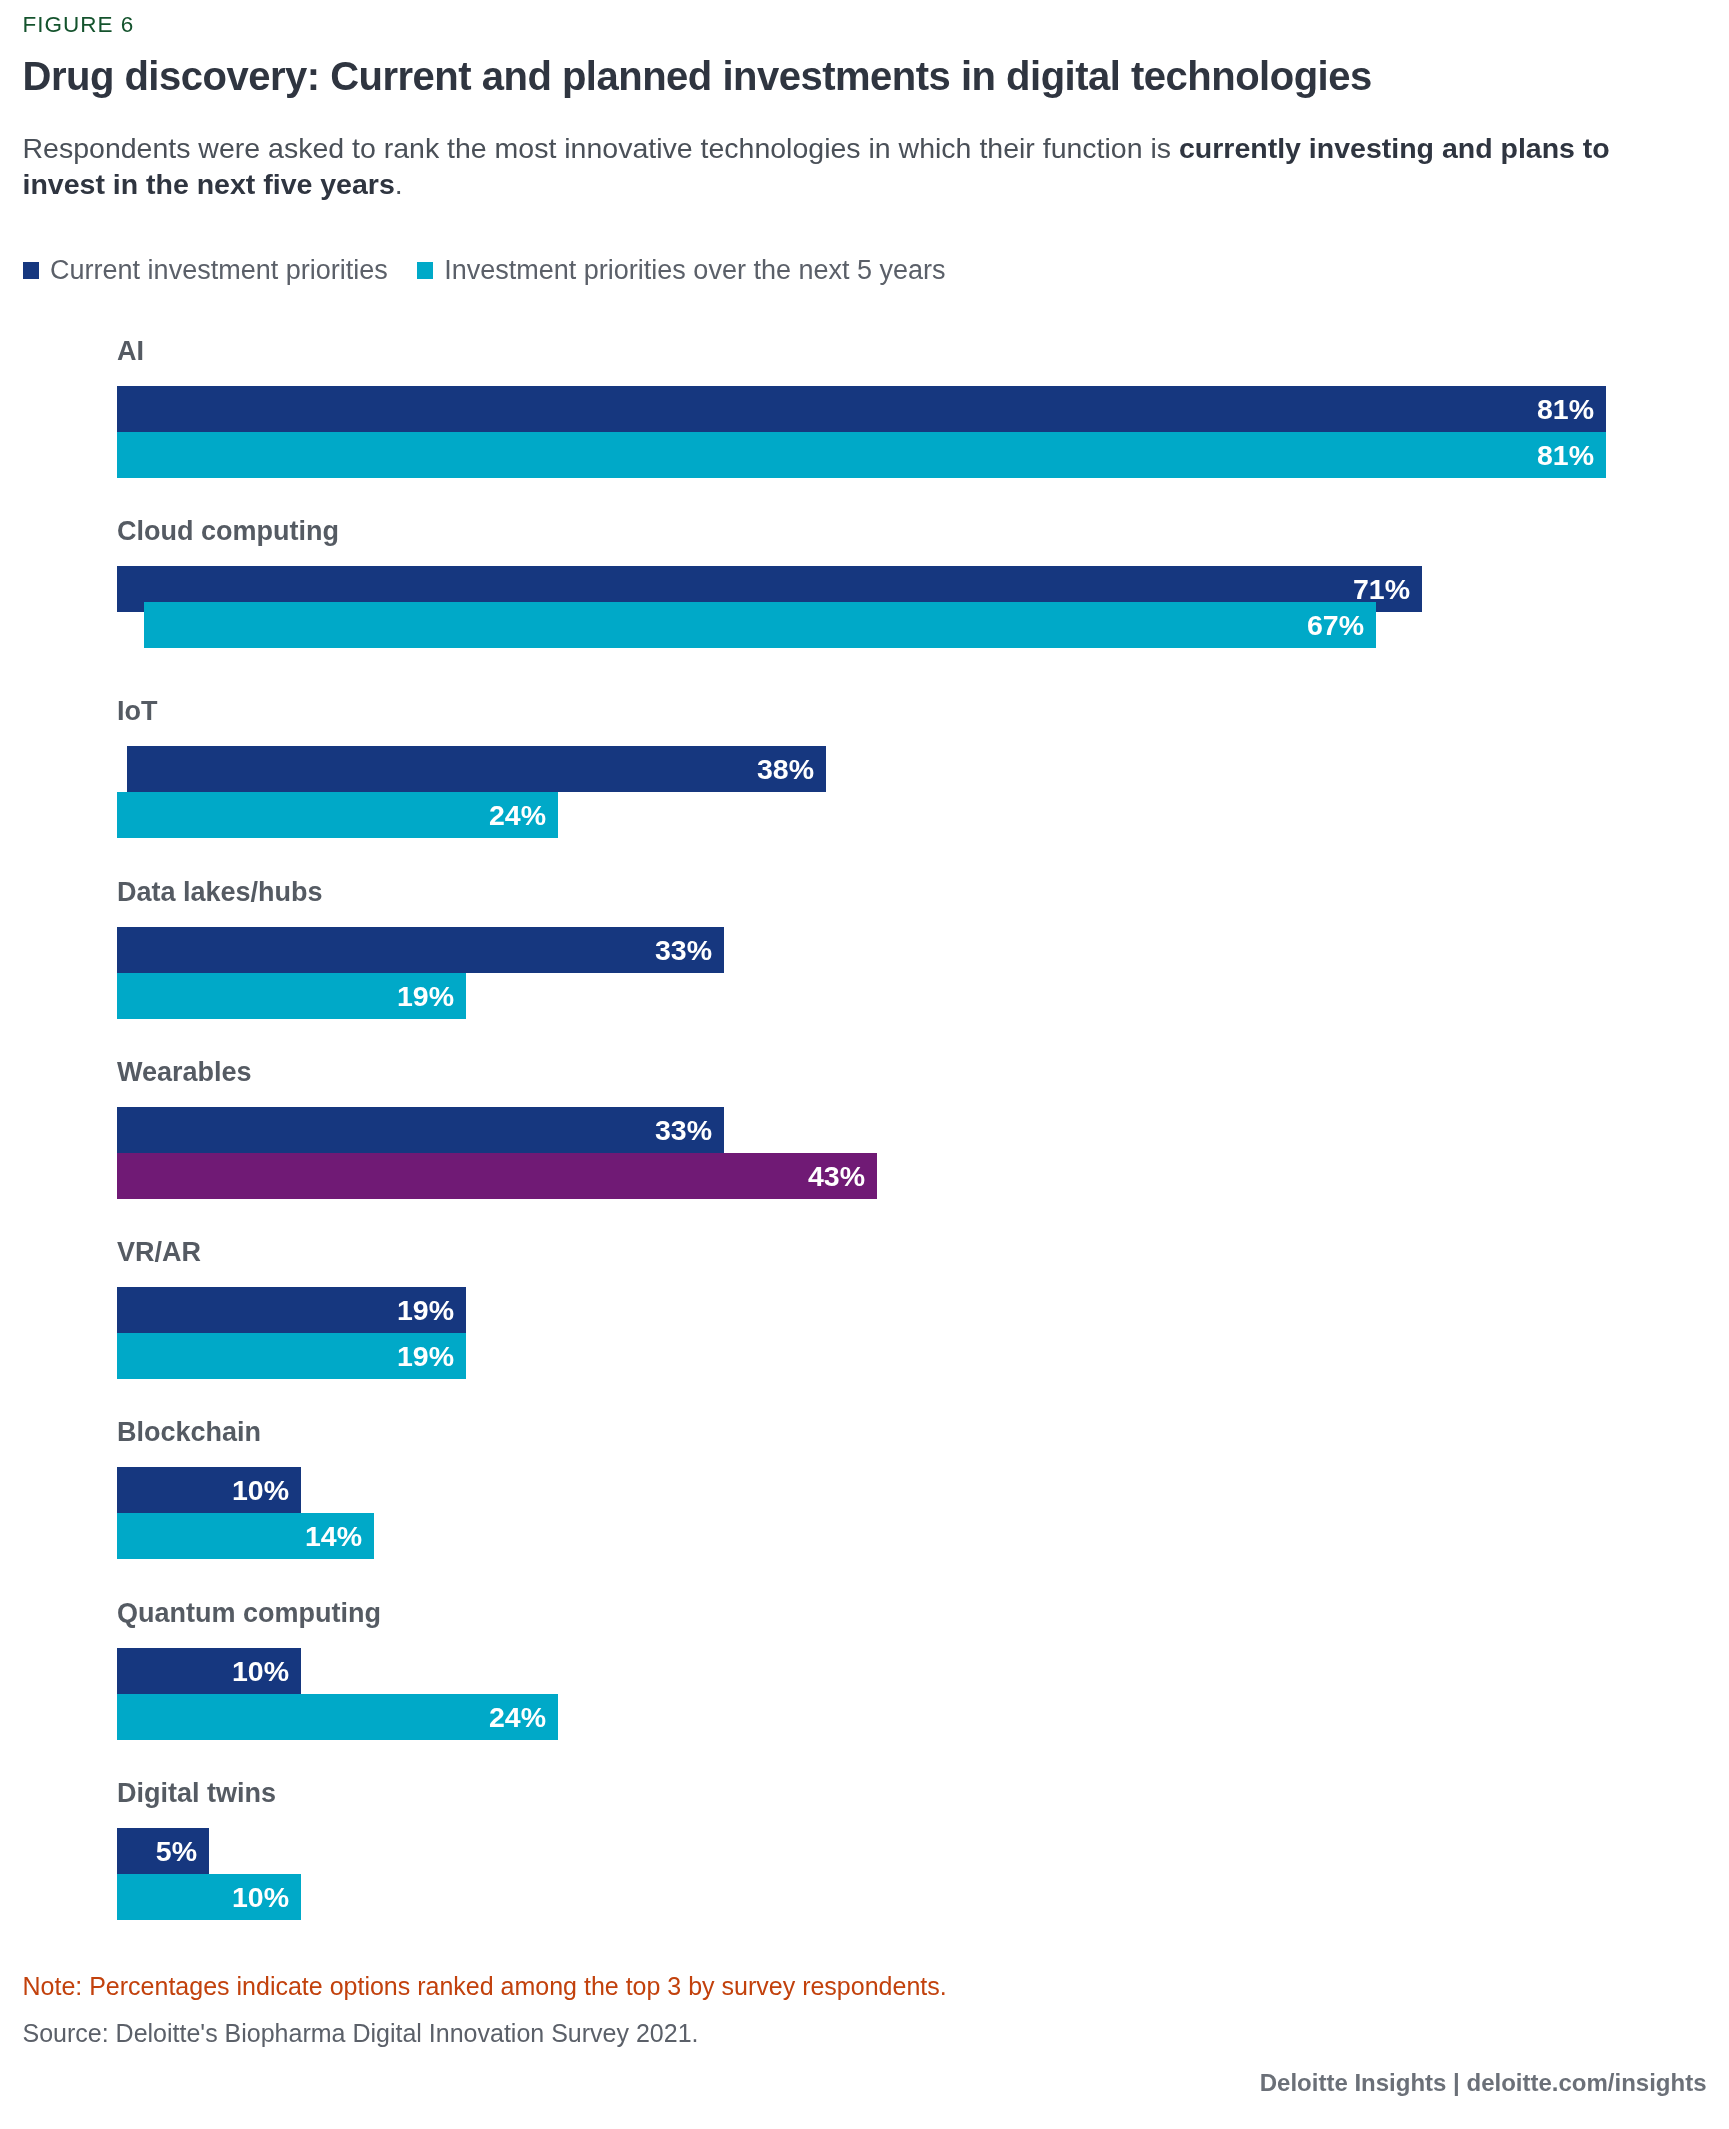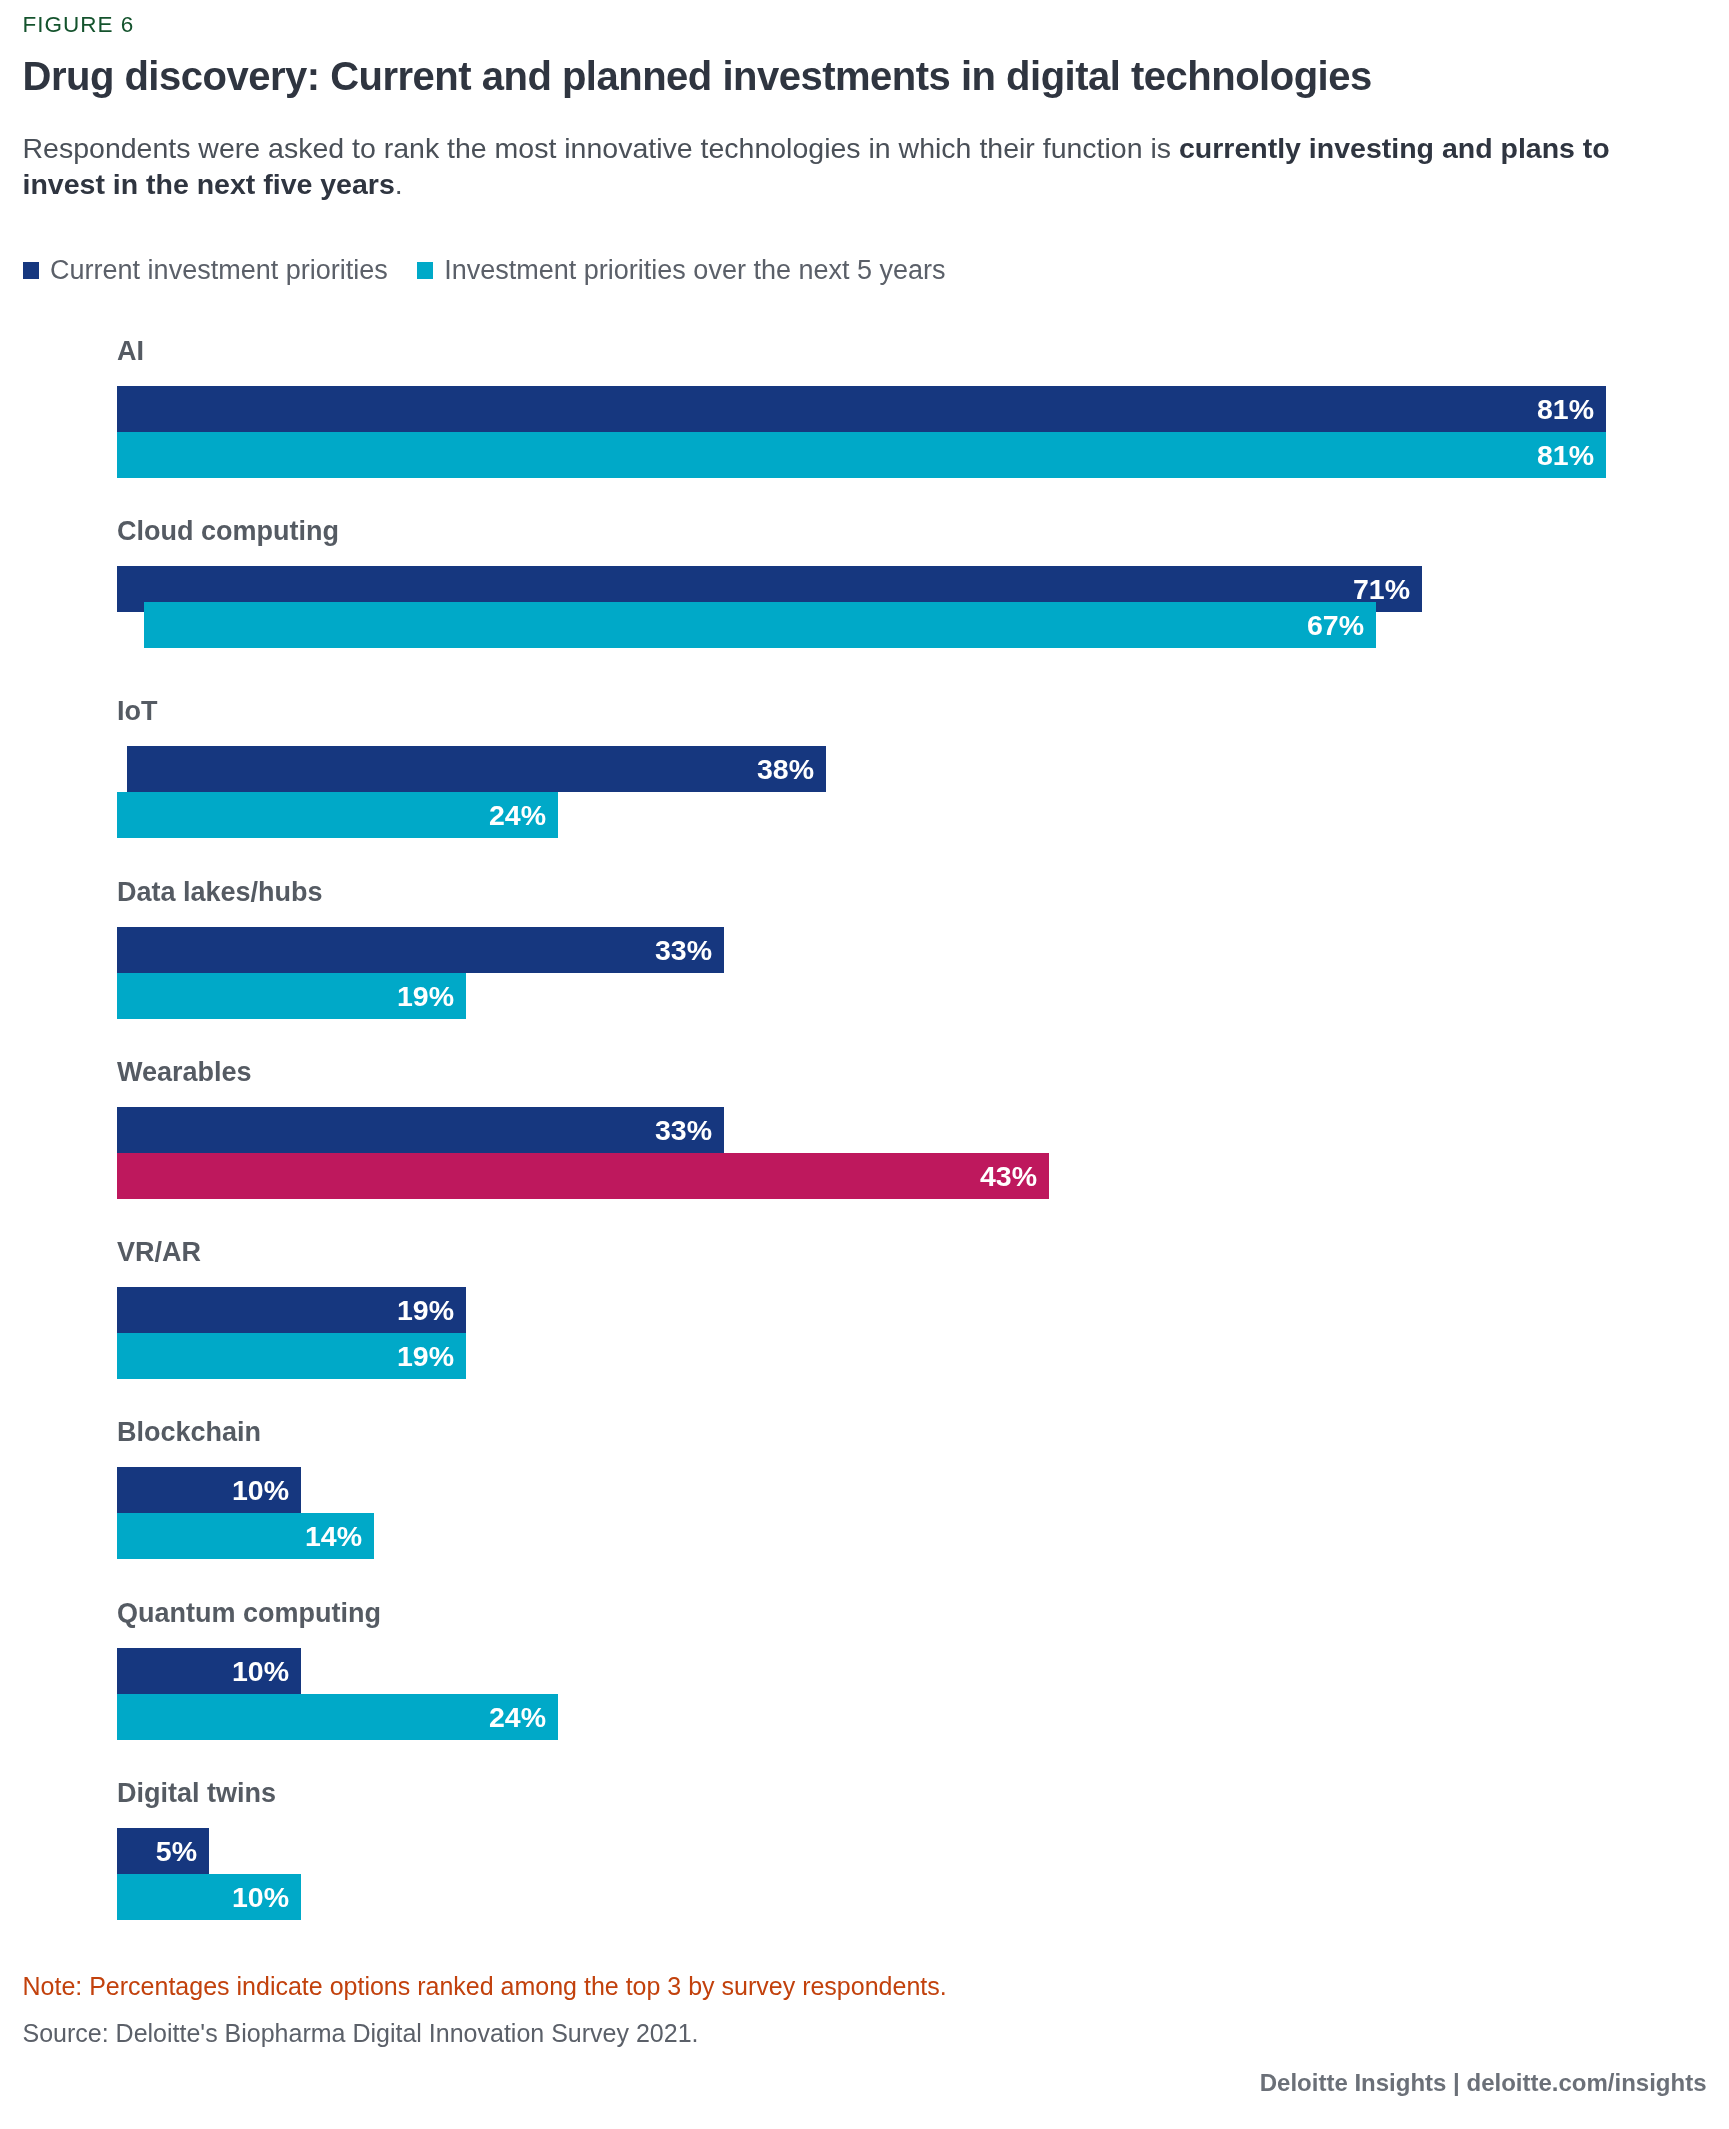--- a/index.html
+++ b/index.html
@@ -144,21 +144,21 @@
       </div>
     </div>
     <div class="bar-group" style="top: 1107px; height: 92px; width: 1556px;">
       <div class="group-label">Wearables</div>
       <div class="bar-row" style="top: 0px;">
         <div class="bar" style="background: rgb(22, 55, 127); width: 607px;">
           <span class="bar-value">33%</span>
         </div>
       </div>
       <div class="bar-row" style="top: 46px;">
-        <div class="bar" style="background: #be185d; width: 932px; align-items: center;">
+        <div class="bar" style="background: #701a75; width: 760px; align-items: center;">
           <span class="bar-value">43%</span>
         </div>
       </div>
     </div>
     <div class="bar-group" style="top: 1287px; height: 92px; width: 1556px;">
       <div class="group-label">VR/AR</div>
       <div class="bar-row" style="top: 0px;">
         <div class="bar" style="background: rgb(22, 55, 127); width: 349px;">
           <span class="bar-value">19%</span>
         </div>

